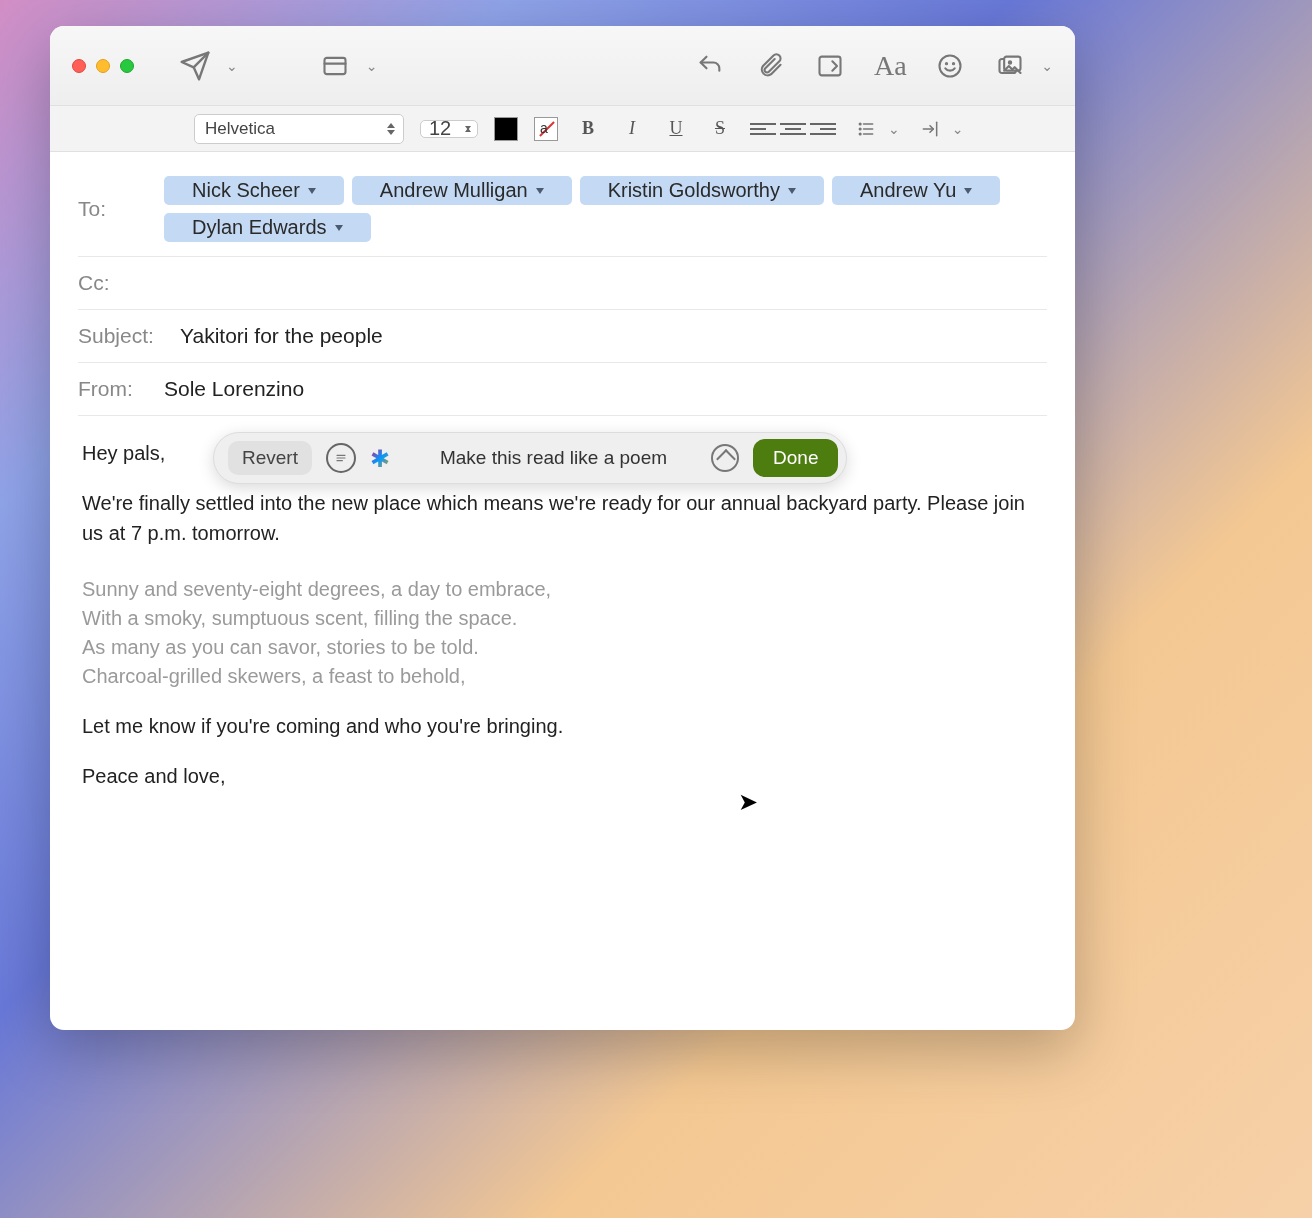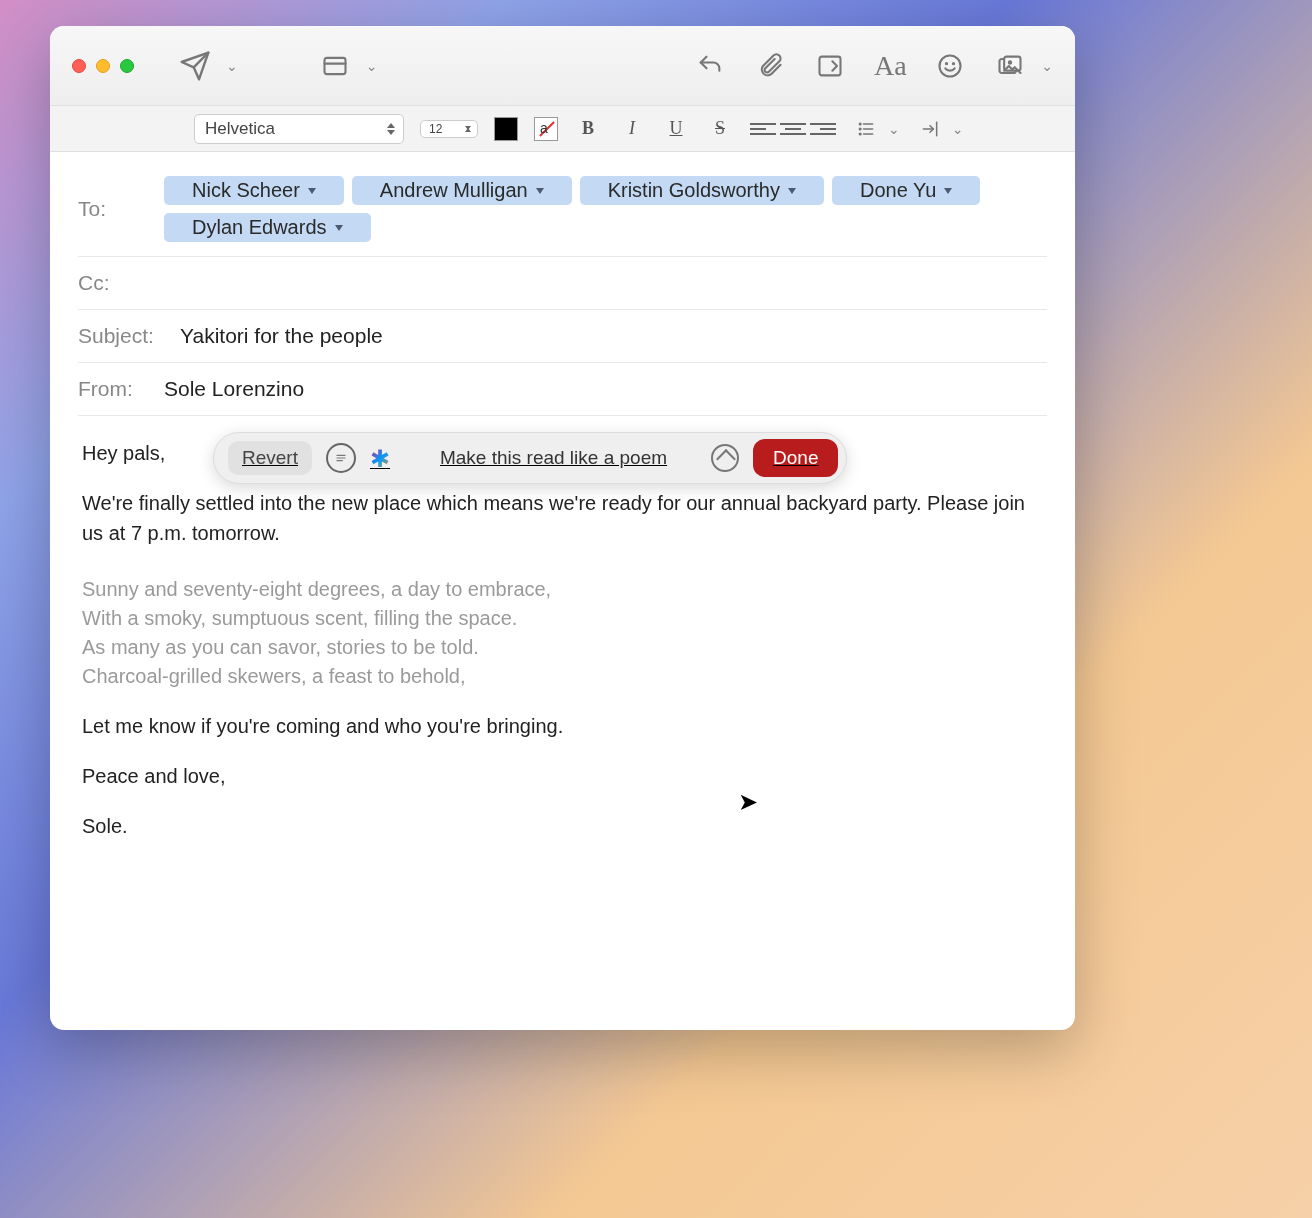--- a/index.html
+++ b/index.html
@@ -29,21 +29,21 @@
     
     .fmtbar{height:46px;background:#f3f3f3;border-bottom:1px solid #e0e0e0;
       display:flex;align-items:center;padding:0 18px;gap:16px;}
     .font-sel{width:210px;height:30px;background:#fff;border:1px solid #ccc;border-radius:5px;
       display:flex;align-items:center;padding:0 10px;font-size:17px;color:#444;position:relative;}
     .font-sel::after{content:"";position:absolute;right:8px;top:8px;width:0;height:0;
       border-left:4px solid transparent;border-right:4px solid transparent;border-bottom:5px solid #666;}
     .font-sel::before{content:"";position:absolute;right:8px;bottom:8px;width:0;height:0;
       border-left:4px solid transparent;border-right:4px solid transparent;border-top:5px solid #666;}
     .size-sel{width:58px;height:16px;background:#fff;border:1px solid #ccc;border-radius:5px;
-      display:flex;align-items:center;padding:8px 8px;font-size:12px;color:#444;position:relative;}
+      display:flex;align-items:center;padding:8px 8px;font-size:20px;color:#444;position:relative;}
     .size-sel::after{content:"";position:absolute;right:6px;top:7px;width:0;height:0;
       border-left:3px solid transparent;border-right:3px solid transparent;border-bottom:4px solid #666;}
     .size-sel::before{content:"";position:absolute;right:6px;bottom:7px;width:0;height:0;
       border-left:3px solid transparent;border-right:3px solid transparent;border-top:4px solid #666;}
     .swatch{width:24px;height:24px;border:1px solid #999;}
     .swatch.black{background:#000;}
     .swatch.red{background:#fff;position:relative;}
     .swatch.red::after{content:"a";color:#333;font-size:14px;position:absolute;left:5px;top:2px;}
     .swatch.red::before{content:"";position:absolute;left:2px;top:10px;width:20px;height:2px;
       background:#d33;transform:rotate(-45deg);}
@@ -72,30 +72,30 @@
     .hval{color:#222;}
     
     .body{padding:22px 32px;font-size:20px;line-height:1.5;color:#222;position:relative;flex:1;}
     .body p{margin-bottom:20px;}
     .poem{color:#9a9a9a;margin-bottom:20px;margin-top:27px;}
     .poem div{line-height:1.45;}
     
     .ai-bar{position:absolute;left:213px;top:432px;
       background:#f0efef;border:1px solid #ddd;border-radius:26px;
       box-shadow:0 4px 16px rgba(0,0,0,.15);
-      display:flex;align-items:center;padding:6px 8px 6px 14px;gap:14px;text-decoration:underline;}
+      display:flex;align-items:center;padding:6px 8px 6px 14px;gap:14px;}
     .ai-btn{padding:6px 14px;background:#e2e1e1;border-radius:10px;font-size:19px;color:#444;cursor:pointer;}
     .ai-ic{width:30px;height:30px;border-radius:50%;display:flex;align-items:center;justify-content:center;
       color:#555;cursor:pointer;font-size:18px;}
     .ai-ic.ring{border:2px solid #666;}
     .ai-flower{width:26px;height:26px;position:relative;}
     .ai-flower::before{content:"✱";font-size:24px;background:linear-gradient(135deg,#f06,#09f,#f90);
       -webkit-background-clip:text;background-clip:text;color:transparent;}
     .ai-prompt{font-size:19px;color:#333;margin:8px 30px;}
-    .ai-done{background:#b91c1c;color:#fff;padding:8px 20px;border-radius:12px;font-size:19px;
+    .ai-done{background:#4d7c0f;color:#fff;padding:8px 20px;border-radius:12px;font-size:19px;
       font-weight:500;cursor:pointer;}
     .ai-compass{width:28px;height:28px;border:2px solid #777;border-radius:50%;position:relative;cursor:pointer;}
     .ai-compass::after{content:"";position:absolute;left:6px;top:6px;width:12px;height:12px;
       border-left:2px solid #777;border-top:2px solid #777;transform:rotate(45deg);}
     
     .cursor{position:absolute;left:738px;top:788px;font-size:24px;color:#000;pointer-events:none;}
     
     svg{width:28px;height:28px;stroke:#777;stroke-width:1.8;fill:none;stroke-linecap:round;stroke-linejoin:round;}
     .tb-btn.big svg{width:32px;height:32px;}
   </style>
@@ -213,21 +213,21 @@
     <div class="chev-sm">⌄</div>
   </div>
 
   <div class="headers">
     <div class="hrow">
       <span class="hlabel">To:</span>
       <div class="chips">
         <div class="chip">Nick Scheer</div>
         <div class="chip">Andrew Mulligan</div>
         <div class="chip">Kristin Goldsworthy</div>
-        <div class="chip">Done Yu</div>
+        <div class="chip">Andrew Yu</div>
         <div class="chip">Dylan Edwards</div>
       </div>
     </div>
     <div class="hrow">
       <span class="hlabel">Cc:</span>
     </div>
     <div class="hrow">
       <span class="hlabel sm">Subject:</span>
       <span class="hval">Yakitori for the people</span>
     </div>
@@ -241,21 +241,20 @@
     <p>Hey pals,</p>
     <p>We're finally settled into the new place which means we're ready for our annual backyard party. Please join us at 7 p.m. tomorrow.</p>
     <div class="poem">
       <div>Sunny and seventy-eight degrees, a day to embrace,</div>
       <div>With a smoky, sumptuous scent, filling the space.</div>
       <div>As many as you can savor, stories to be told.</div>
       <div>Charcoal-grilled skewers, a feast to behold,</div>
     </div>
     <p>Let me know if you're coming and who you're bringing.</p>
     <p>Peace and love,</p>
-    <p>Sole.</p>
   </div>
 </div>
 
 <div class="ai-bar">
   <div class="ai-btn">Revert</div>
   <div class="ai-ic ring">
     <svg viewBox="0 0 24 24" style="width:16px;height:16px">
         <line x1="6" y1="8" x2="18" y2="8"></line>
         <line x1="6" y1="12" x2="18" y2="12"></line>
         <line x1="6" y1="16" x2="14" y2="16"></line>

